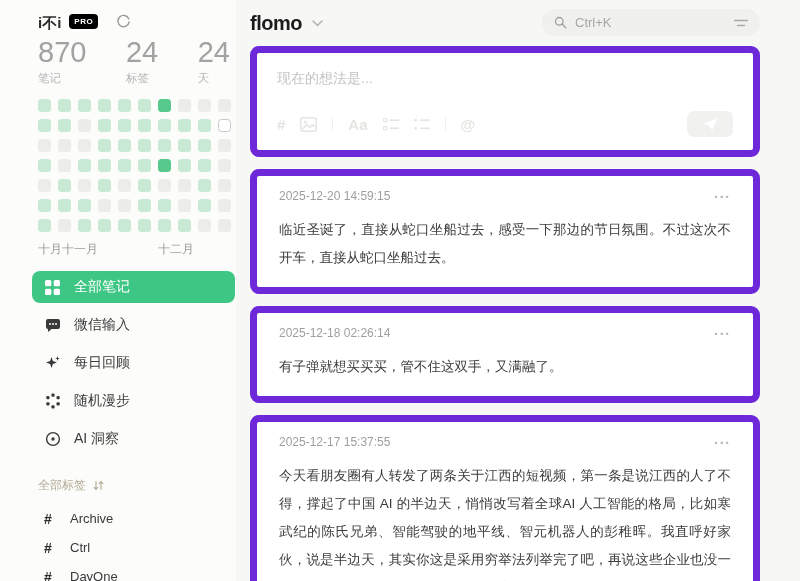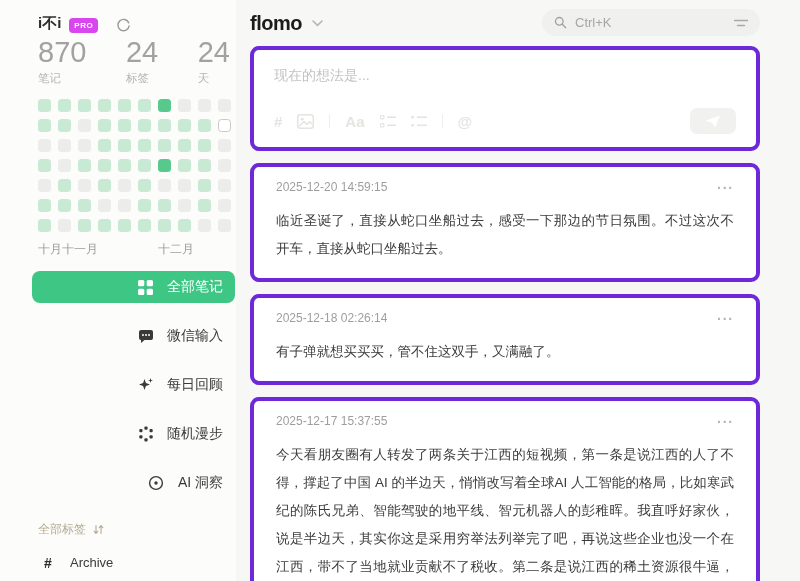--- a/index.html
+++ b/index.html
@@ -3,57 +3,57 @@
 <meta charset="utf-8">
 <style>
   * { margin:0; padding:0; box-sizing:border-box; }
   html,body { width:800px; height:581px; overflow:hidden; }
   body {
     font-family:"Liberation Sans","DejaVu Sans",sans-serif;
     background:#f7f7f5; color:#3a3a3a; display:flex;
   }
   
   .sidebar { width:236px; height:581px; background:#fcfcfb; flex-shrink:0; padding:14px 0 0 38px; }
-  .user-row { display:flex; align-items:flex-end; }
+  .user-row { display:flex; align-items:flex-start; }
   .user-name { font-size:15px; font-weight:bold; color:#2c2c2c; }
-  .pro-badge { background:#d946ef; color:#fff; font-size:8px; font-weight:bold;
+  .pro-badge { background:#000000; color:#fff; font-size:8px; font-weight:bold;
     padding:3px 5px; border-radius:4px; margin-left:8px; letter-spacing:.5px; }
   .refresh { margin-left:18px; display:flex; align-items:center; cursor:pointer; }
   .stats-row { margin-top:3px; display:flex; justify-content:space-between; width:192px; }
   .stat-value { font-size:29px; font-weight:400; color:#a2a2a2; }
   .stat-label { font-size:11.5px; color:#b6b6b6; margin-top:2px; }
   .heatmap { margin-top:13px; display:grid; grid-template-columns:repeat(10,13px);
     grid-auto-rows:13px; gap:7px; width:193px; }
   .cell { width:13px; height:13px; border-radius:3.5px; background:#ececeb; }
   .cell.l1 { background:#c8e9d3; }
   .cell.l2 { background:#57c98d; }
   .cell.l3 { background:#ffffff; border:1px solid #c9c9c9; }
   .months { position:relative; margin-top:9px; height:16px; font-size:12px; color:#9c9c9c; width:193px; }
   .m1 { position:absolute; left:0; }
   .m2 { position:absolute; left:120px; }
   .menu { margin-top:14px; margin-left:-6px; width:203px; }
   .menu-item { display:flex; align-items:center; height:32px; padding:16px 12px;
-    border-radius:8px; font-size:14px; color:#3a3a3a; margin-bottom:17px; cursor:pointer;justify-content:flex-end; }
+    border-radius:8px; font-size:14px; color:#3a3a3a; margin-bottom:6px; cursor:pointer; }
   .menu-item.active { background:#3ec784; color:#fff; }
   .mi { width:17px; display:flex; align-items:center; justify-content:center; margin-right:13px; }
   .tags-header { margin-top:22px; display:flex; align-items:center; gap:7px;
     font-size:12px; color:#b2aa93; }
   .tag-list { margin-top:10px; }
   .tag-item { display:flex; align-items:center; height:29px; font-size:13px;
     color:#3a3a3a; margin-left:6px; cursor:pointer; }
   .hash { font-weight:bold; font-size:14px; color:#2e2e2e; width:14px; margin-right:12px; }
   
   .main { flex:1; padding:0 40px 0 14px; }
   .main-header { height:46px; display:flex; align-items:center; position:relative; }
   .logo { font-size:20px; font-weight:800; color:#1c1c1c; letter-spacing:-.5px; cursor:pointer; }
   .logo-chevron { margin-left:10px; display:flex; cursor:pointer; }
   .search { position:absolute; right:0; top:9px; width:218px; height:27px; background:#f0f0ee;
     border-radius:14px; display:flex; align-items:center; padding:0 12px; gap:8px; cursor:text; }
   .search-text { flex:1; font-size:13px; color:#a6a6a6; }
-  .card { background:#fff; border:4px solid #6d28d9; border-radius:9px; }
+  .card { background:#fff; border:7px solid #6d28d9; border-radius:9px; }
   .composer { padding:17px 20px 13px; }
   .placeholder { font-size:14px; color:#c3c3c3; }
   .toolbar { margin-top:23px; display:flex; align-items:center; gap:15px; color:#e4e4e1; }
   .tool { display:flex; align-items:center; font-size:15px; font-weight:bold; cursor:pointer; }
   .tdiv { width:1px; height:14px; background:#efefec; }
   .send-btn { margin-left:auto; width:46px; height:26px; background:#f1f1ef; border-radius:7px;
     display:flex; align-items:center; justify-content:center; cursor:pointer; }
   .notes { margin-top:12px; }
   .note { margin-bottom:12px; padding:13px 22px 15px; }
   .note-head { display:flex; justify-content:space-between; }

